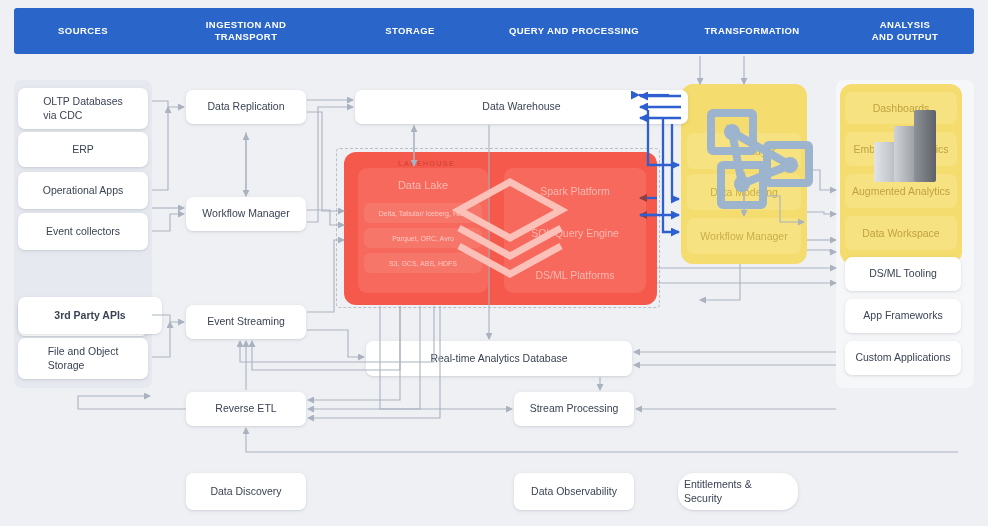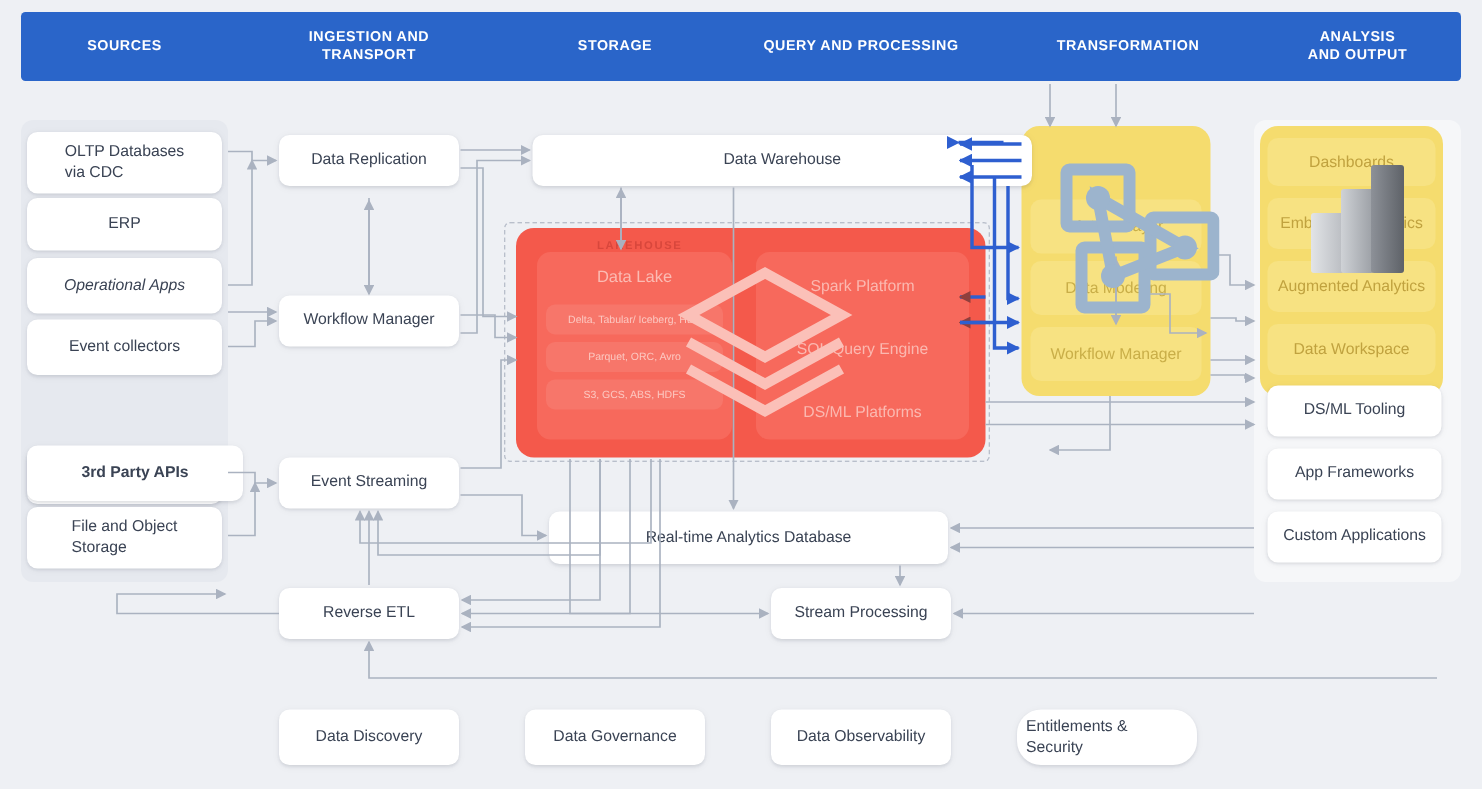--- a/index.html
+++ b/index.html
@@ -300,34 +300,33 @@
   <div class="lh-group" id="lh-left-group" style="left: 358px; top: 168px; width: 130px; height: 125px;"></div>
   <div class="lh-label" id="lh-left-title" style="left: 358px; top: 179px; width: 130px;">Data Lake</div>
   <div class="lh-group" id="lh-right-group" style="left: 504px; top: 168px; width: 142px; height: 125px;"></div>
 
   <div id="transform-block" style="left: 681px; top: 84px; width: 126px; height: 180px;"></div>
 
   <div id="analysis-yellow" style="left: 840px; top: 84px; width: 122px; height: 180px;"></div>
 
 <div class="node" style="left: 18px; top: 88px; width: 130px; height: 41px;">OLTP Databases<br>via CDC</div>
     <div class="node" style="left: 18px; top: 132px; width: 130px; height: 35px;">ERP</div>
-    <div class="node" style="left: 18px; top: 172px; width: 130px; height: 37px; font-style: italic;">Operational Apps</div>
+    <div class="node" style="left: 18px; top: 172px; width: 130px; height: 37px;">Operational Apps</div>
     <div class="node" style="left: 18px; top: 213px; width: 130px; height: 37px;">Event collectors</div>
     <div class="node" style="left: 18px; top: 256px; width: 130px; height: 36px; margin-top: 44px;">Logs</div>
     <div class="node" style="left: 18px; top: 297px; width: 144px; height: 37px; font-weight: bold;">3rd Party APIs</div>
     <div class="node" style="left: 18px; top: 338px; width: 130px; height: 41px;">File and Object<br>Storage</div>
     <div class="node" style="left: 186px; top: 90px; width: 120px; height: 34px;">Data Replication</div>
     <div class="node" style="left: 186px; top: 197px; width: 120px; height: 34px;">Workflow Manager</div>
     <div class="node" style="left: 186px; top: 305px; width: 120px; height: 34px;">Event Streaming</div>
     <div class="node" style="left: 186px; top: 392px; width: 120px; height: 34px;">Reverse ETL</div>
     <div class="node" style="left: 355px; top: 90px; width: 333px; height: 34px;">Data Warehouse</div>
     <div class="node" style="left: 366px; top: 341px; width: 266px; height: 35px;">Real-time Analytics Database</div>
     <div class="node" style="left: 514px; top: 392px; width: 120px; height: 34px;">Stream Processing</div>
     <div class="node" style="left: 186px; top: 473px; width: 120px; height: 37px;">Data Discovery</div>
-    <div class="node" style="left: 350px; top: 473px; width: 120px; height: 37px;">Data Governance</div>
     <div class="node" style="left: 514px; top: 473px; width: 120px; height: 37px;">Data Observability</div>
     <div class="node" style="left: 678px; top: 473px; width: 120px; height: 37px; border-radius: 16px;">Entitlements &amp; Security</div>
     <div class="node" style="left: 845px; top: 257px; width: 116px; height: 34px;">DS/ML Tooling</div>
     <div class="node" style="left: 845px; top: 299px; width: 116px; height: 34px;">App Frameworks</div>
     <div class="node" style="left: 845px; top: 341px; width: 116px; height: 34px;">Custom Applications</div>
     <div class="lh-chip" style="left: 364px; top: 203px; width: 118px; height: 20px;">Delta, Tabular/ Iceberg, Hudi</div>
     <div class="lh-chip" style="left: 364px; top: 228px; width: 118px; height: 20px;">Parquet, ORC, Avro</div>
     <div class="lh-chip" style="left: 364px; top: 253px; width: 118px; height: 20px;">S3, GCS, ABS, HDFS</div>
     <div class="lh-right-label" style="left: 504px; top: 185px; width: 142px;">Spark Platform</div>
     <div class="lh-right-label" style="left: 504px; top: 227px; width: 142px;">SQL Query Engine</div>

